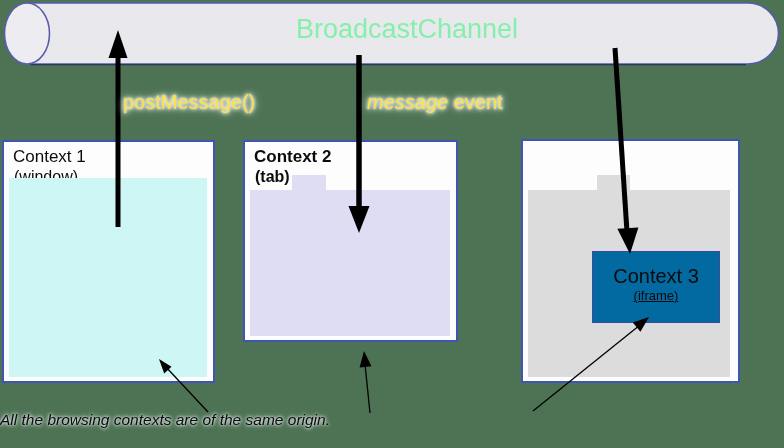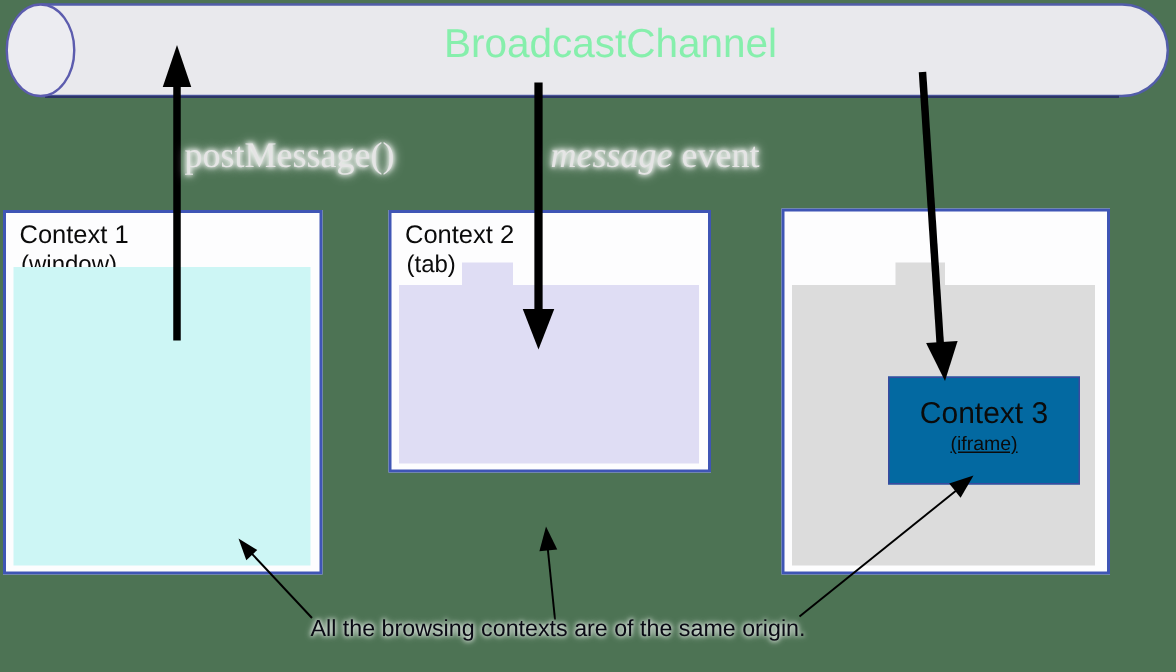--- a/index.html
+++ b/index.html
@@ -19,55 +19,53 @@
   .channel-title{
     position:absolute;left:30px;right:0;top:14px;
     text-align:center;
     font-size:27px;color:#86efac;
     letter-spacing:0px;
   }
 
   
   .lbl{
     position:absolute;
-    font-size:24px;color:#e5e5e5;
+    font-size:20px;color:#fde047;
     text-shadow:0 0 3px #ffffff,0 0 5px #ffffff,0 0 8px #ffffff;
     white-space:nowrap;
-    font-family:Liberation Serif, serif;
   }
   .lbl-postmessage{left:123px;top:91px;}
   .lbl-message{left:367px;top:91px;}
   .italic{font-style:italic;text-align:right;}
 
   
   .caption{
     position:absolute;left:0;right:40px;top:411px;
-    text-align:center;
-    font-size:15.5px;color:#0a0a14;
+    font-size:15.5px;font-style:italic;color:#0a0a14;
     text-shadow:0 0 3px #ffffff,0 0 5px #ffffff;
     white-space:nowrap;
   }
 
   
   .ctx-box{
     position:absolute;
     background:#fdfdfe;
     border:2px solid #3f55b5;
     box-sizing:border-box;
   }
   .ctx-box .heading{
     margin:6px 0 0 9px;
     font-size:17px;color:#0b0b0b;line-height:1.1;
   }
   .ctx-box .subheading{
     margin:1px 0 0 10px;
     font-size:16px;color:#0b0b0b;
   }
   .box-1{left:2px;top:140px;width:213px;height:243px;}
-  .box-2{left:259px;top:140px;width:215px;height:175px;}
+  .box-2{left:243px;top:140px;width:215px;height:202px;font-weight:bold;}
   .box-3{left:521px;top:139px;width:219px;height:244px;}
 
   .inner-rect{position:absolute;}
   .inner-1{left:5px;top:36px;right:6px;bottom:4px;background:#cdf6f5;}
   .inner-2{left:5px;top:48px;right:6px;bottom:4px;background:#dfddf4;}
   .inner-3{left:5px;top:49px;right:8px;bottom:4px;background:#dcdcdc;}
   .tab-notch{position:absolute;top:-15px;height:15px;}
   .notch-2{left:42px;width:34px;background:#dfddf4;}
   .notch-3{left:69px;width:33px;background:#dcdcdc;}
 

